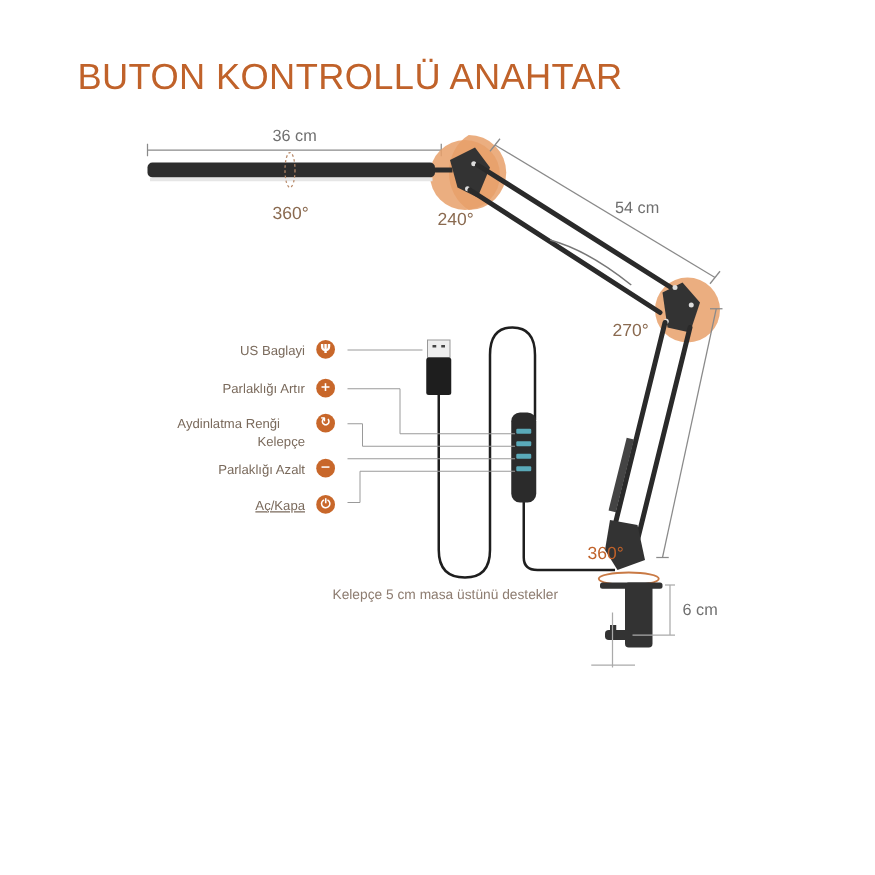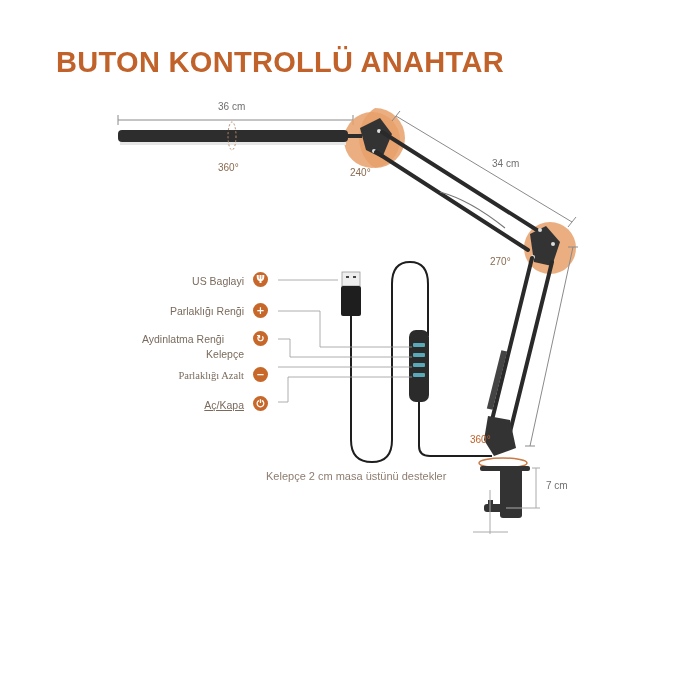--- a/index.html
+++ b/index.html
@@ -3,31 +3,31 @@
   <meta charset="utf-8">
   <style>
     html, body { margin: 0; padding: 0; }
     body {
       width: 700px; height: 700px; background: #ffffff;
       position: relative; overflow: hidden;
       font-family: "Liberation Sans", sans-serif;
     }
     .title {
       position: absolute; left: 0; top: 46px; width: 560px; text-align: center;
-      font-family: "Liberation Sans", sans-serif; font-weight: bold;
+      font-family: "Liberation Sans", sans-serif; font-weight: normal;
       font-size: 29px; letter-spacing: 0.3px;
     }
     svg.diagram { position: absolute; left: 0; top: 0; }
     .lbl {
       position: absolute; color: #7a6a5c; font-size: 10.5px; white-space: nowrap;
       font-family: "Liberation Sans", sans-serif;
     }
     .lbl.right { text-align: center; }
-    .deg { position: absolute; color: #8a6a50; font-size: 10px; font-family: "Liberation Sans", sans-serif; }
-    .dim { position: absolute; color: #6f6f6f; font-size: 10px; font-family: "Liberation Sans", sans-serif; }
+    .deg { position: absolute; color: #8a6a50; font-size: 14px; font-family: "Liberation Sans", sans-serif; }
+    .dim { position: absolute; color: #6f6f6f; font-size: 13px; font-family: "Liberation Sans", sans-serif; }
     .btn-icon {
       position: absolute; width: 15px; height: 15px; border-radius: 50%;
       display: flex; align-items: center; justify-content: center;
       color: #fff; font-size: 10px; font-weight: bold; line-height: 1;
       font-family: "DejaVu Sans", sans-serif;
     }
     .clamp-note { position: absolute; color: #8d7c70; font-size: 11px; font-family: "Liberation Sans", sans-serif; white-space: nowrap; }
   </style>
 </head>
 <body>
@@ -131,37 +131,37 @@
   <g stroke="#9a9a9a" stroke-width="0.8" fill="none">
     <polyline points="278,280 338,280"></polyline>
     <polyline points="278,311 320,311 320,347 412,347"></polyline>
     <polyline points="278,339 290,339 290,357 412,357"></polyline>
     <polyline points="278,367 412,367"></polyline>
     <polyline points="278,402 288,402 288,377 412,377"></polyline>
   </g>
 </svg>
 
 <div class="dim" style="left:218px;top:101px;">36 cm</div>
-<div class="dim" style="left:492px;top:158px;">34 cm</div>
-<div class="dim" style="left:546px;top:480px;">7 cm</div>
+<div class="dim" style="left:492px;top:158px;">54 cm</div>
+<div class="dim" style="left:546px;top:480px;">6 cm</div>
 
 <div class="deg" style="left:218px;top:162px;">360°</div>
 <div class="deg" style="left:350px;top:167px;">240°</div>
 <div class="deg" style="left:490px;top:256px;">270°</div>
 <div class="deg" style="left:470px;top:434px;color:#c0622a;">360°</div>
 
 <div class="lbl right" style="right:456px;top:275px;">US Baglayi</div>
 <div class="btn-icon" style="left:253px;top:272px;background:#c8672a;">Ψ</div>
 
-<div class="lbl right" style="right:456px;top:305px;">Parlaklığı Renği</div>
+<div class="lbl right" style="right:456px;top:305px;">Parlaklığı Artır</div>
 <div class="btn-icon" style="left:253px;top:303px;background:#c8672a;">+</div>
 
 <div class="lbl right" style="right:476px;top:333px;">Aydinlatma Renği</div>
 <div class="lbl right" style="right:456px;top:348px;">Kelepçe</div>
 <div class="btn-icon" style="left:253px;top:331px;background:#c8672a;">↻</div>
 
-<div class="lbl right" style="right:456px;top:370px;font-family:Liberation Serif, serif;">Parlaklığı Azalt</div>
+<div class="lbl right" style="right:456px;top:370px;">Parlaklığı Azalt</div>
 <div class="btn-icon" style="left:253px;top:367px;background:#c8672a;">−</div>
 
 <div class="lbl right" style="right:456px;top:399px;text-decoration:underline;">Aç/Kapa</div>
 <div class="btn-icon" style="left:253px;top:396px;background:#c8672a;">⏻</div>
 
-<div class="clamp-note" style="left:266px;top:470px;">Kelepçe 2 cm masa üstünü destekler</div>
+<div class="clamp-note" style="left:266px;top:470px;">Kelepçe 5 cm masa üstünü destekler</div>
 
 </body></html>

